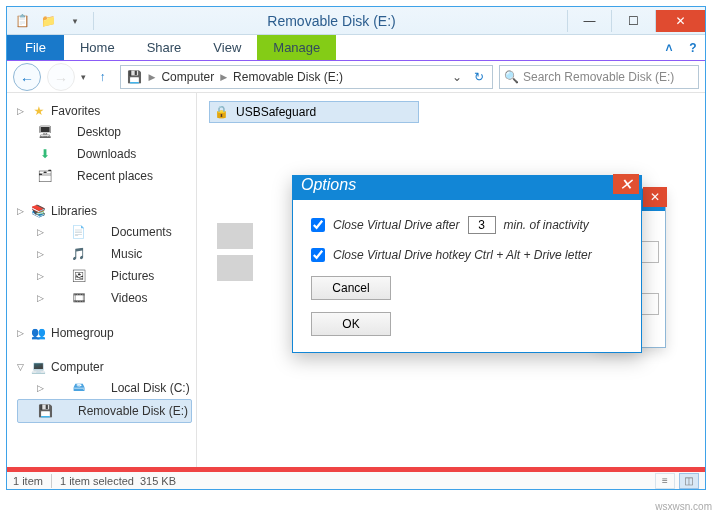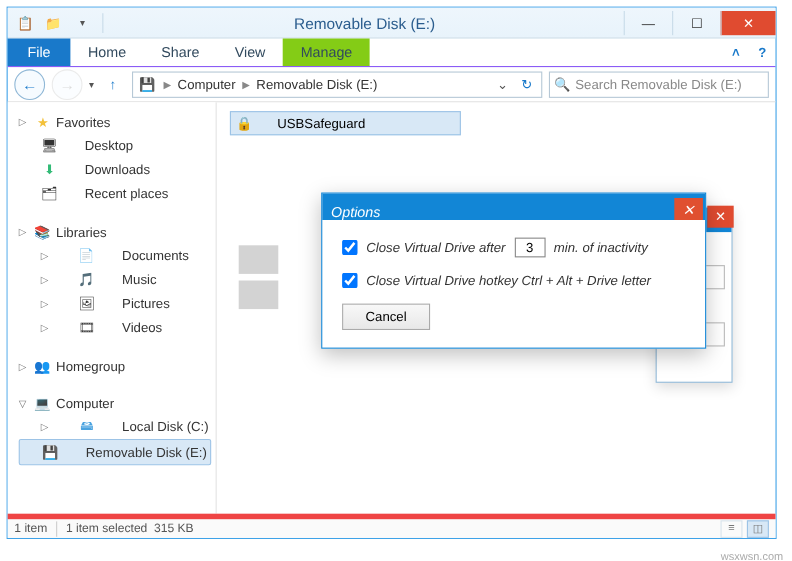--- a/index.html
+++ b/index.html
@@ -42,40 +42,40 @@
   .explorer-body { display:flex; height:calc(100% - 28px - 26px - 32px - 22px); }
   .navpane { width:190px; border-right:1px solid #e3e3e3; padding:8px 4px 8px 10px; overflow:hidden; background:#fff;}
   .navgroup { margin-bottom:14px; }
   .navgroup .hdr { display:flex; align-items:center; gap:4px; padding:2px 0; font-size:12px; color:#333;}
   .navgroup .itm { display:flex; align-items:center; gap:24px; padding:3px 0 3px 20px; font-size:12px; color:#333;}
   .navgroup .itm.sel { background:#d8e8f6; border:1px solid #9cc3e6; border-radius:2px;}
   .tw { width:10px; display:inline-block; color:#7a7a7a; font-size:9px;}
   .ico { width:16px; height:16px; display:inline-flex; align-items:center; justify-content:center; font-size:12px;}
 
   .filelist { flex:1; padding:8px 12px; position:relative; }
-  .fileitem { display:flex; align-items:center; gap:22px; padding:2px 4px; border:1px solid #9cc3e6; background:#d8e8f6; width:210px;}
+  .fileitem { display:flex; align-items:center; gap:6px; padding:2px 4px; border:1px solid #9cc3e6; background:#d8e8f6; width:210px;}
   .fileitem .ico { color:#2a7; }
 
   
   .status { position:absolute; left:0; right:0; bottom:0; height:22px; border-top:5px solid #ef4444; display:flex; align-items:center; padding:0 6px; font-size:11px; color:#555; background:#fafafa;}
   .status .sep { border-left:1px solid #ccc; height:14px; margin:0 8px; }
   .status .view-icons { margin-left:auto; display:flex; gap:4px; }
   .status .vbtn { width:20px; height:16px; border:1px solid #d7e3ec; display:flex; align-items:center; justify-content:center; font-size:10px; color:#777;}
   .status .vbtn.active{ background:#d8e8f6; border-color:#9cc3e6;}
 
   
   .bg-dialog { position:absolute; left:596px; top:188px; width:70px; height:160px; border:1px solid #8fb7d6; background:#fff; box-shadow:0 4px 12px rgba(0,0,0,.15);}
   .bg-dialog .hd { height:22px; background:#1286d6; }
   .bg-dialog .x { position:absolute; right:-2px; top:-2px; width:24px; height:20px; background:#e04b30; color:#fff; display:flex; align-items:center; justify-content:center;}
   .bg-dialog .field { margin:30px 6px; height:22px; border:1px solid #bbb;}
   .bg-dialog .btn { margin:6px; height:22px; border:1px solid #bbb;}
 
   
   .dlg { position:absolute; left:292px; top:175px; width:350px; border:1px solid #1286d6; background:#fff; box-shadow:0 6px 18px rgba(0,0,0,.25);}
-  .dlg .hd { height:24px; background:#1286d6; color:#fff; display:flex; align-items:flex-end; padding:0 8px; font-size:13px; font-style:italic;}
+  .dlg .hd { height:24px; background:#1286d6; color:#fff; display:flex; align-items:flex-start; padding:0 8px; font-size:16px; font-style:italic;}
   .dlg .hd .x { margin-left:auto; width:26px; height:20px; background:#e05030; color:#fff; display:flex; align-items:center; justify-content:center; margin-right:-6px; margin-top:-2px;}
   .dlg .body { padding:16px 18px 12px 18px; }
   .dlg .row { display:flex; align-items:center; gap:8px; margin-bottom:14px; font-size:12px; font-style:italic; color:#333;}
   .dlg select { flex:1; border:1px solid #888; height:20px; font-size:12px; padding:0 2px;}
   .dlg input[type=text]{ width:28px; height:18px; border:1px solid #888; text-align:center; font-size:12px; padding:0;}
   .dlg input[type=checkbox]{ width:14px; height:14px; }
   .dlg .btnrow { display:flex; justify-content:center; gap:12px; margin-top:8px; margin-bottom:4px;flex-direction:column;}
   .dlg .dbtn { width:80px; height:24px; border:1px solid #aaa; background:linear-gradient(#f8f8f8,#e8e8e8); font-size:12px; display:flex; align-items:center; justify-content:center;}
 
   .watermark { position:absolute; right:8px; bottom:-2px; font-size:10px; color:#aaa; }
@@ -269,17 +269,18 @@
       <span>Close Virtual Drive after</span>
       <input type="text" value="3" style="">
       <span>min. of inactivity</span>
     </div>
     <div class="row">
       <input type="checkbox" checked="" style="">
       <span>Close Virtual Drive hotkey Ctrl + Alt + Drive letter</span>
     </div>
     <div class="btnrow">
       <div class="dbtn">Cancel</div>
+      <div class="dbtn">OK</div>
     </div>
   </div>
 </div>
 
 <div class="watermark">wsxwsn.com</div>
 
 </body></html>

